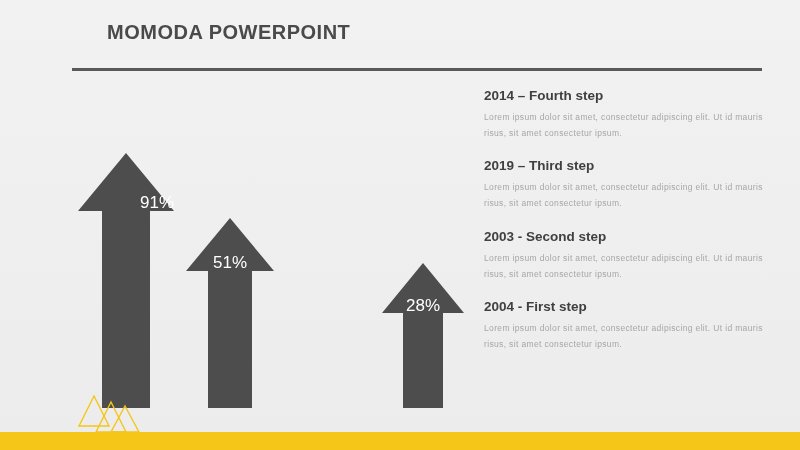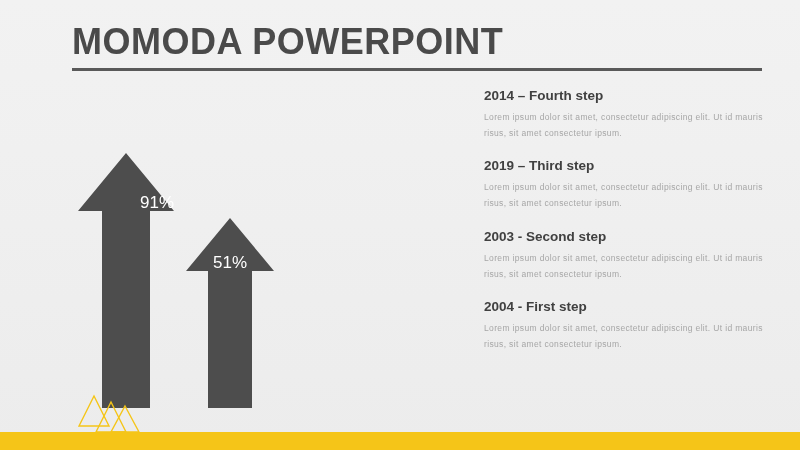--- a/index.html
+++ b/index.html
@@ -22,26 +22,27 @@
   }
 
   
   .title-block {
     position: absolute;
     left: 72px;
     top: 20px;
     width: 690px;
   }
   .title-text {
-    font-size: 36px;
+    font-size: 20px;
     font-weight: bold;
     color: #4a4a4a;
     letter-spacing: 0.5px;
     line-height: 1.2;
     white-space: nowrap;
+    margin-left: 35px;
   }
   .title-rule {
     position: absolute;
     left: 72px;
     top: 68px;
     width: 690px;
     height: 3px;
     background: #595959;
   }
 
@@ -130,20 +131,26 @@
     </div>
 
     <div class="arrow" style="left:186px; width:88px; height:190px;">
       <svg width="88" height="190" viewBox="0 0 88 190">
         <polygon points="44,0 88,53 66,53 66,190 22,190 22,53 0,53" fill="#4d4d4d"></polygon>
       </svg>
       <div class="arrow-label" style="top:35px;">51%</div>
     </div>
 
 
+    <div class="arrow" style="left:382px; width:82px; height:145px;">
+      <svg width="82" height="145" viewBox="0 0 82 145">
+        <polygon points="41,0 82,50 61,50 61,145 21,145 21,50 0,50" fill="#4d4d4d"></polygon>
+      </svg>
+      <div class="arrow-label" style="top:33px;">28%</div>
+    </div>
 
   </div>
 
   <div class="steps">
 
     <div class="step">
       <div class="step-title">2014 – Fourth step</div>
       <div class="step-body">Lorem ipsum dolor sit amet, consectetur adipiscing elit. Ut id mauris risus, sit amet consectetur ipsum.</div>
     </div>
 

